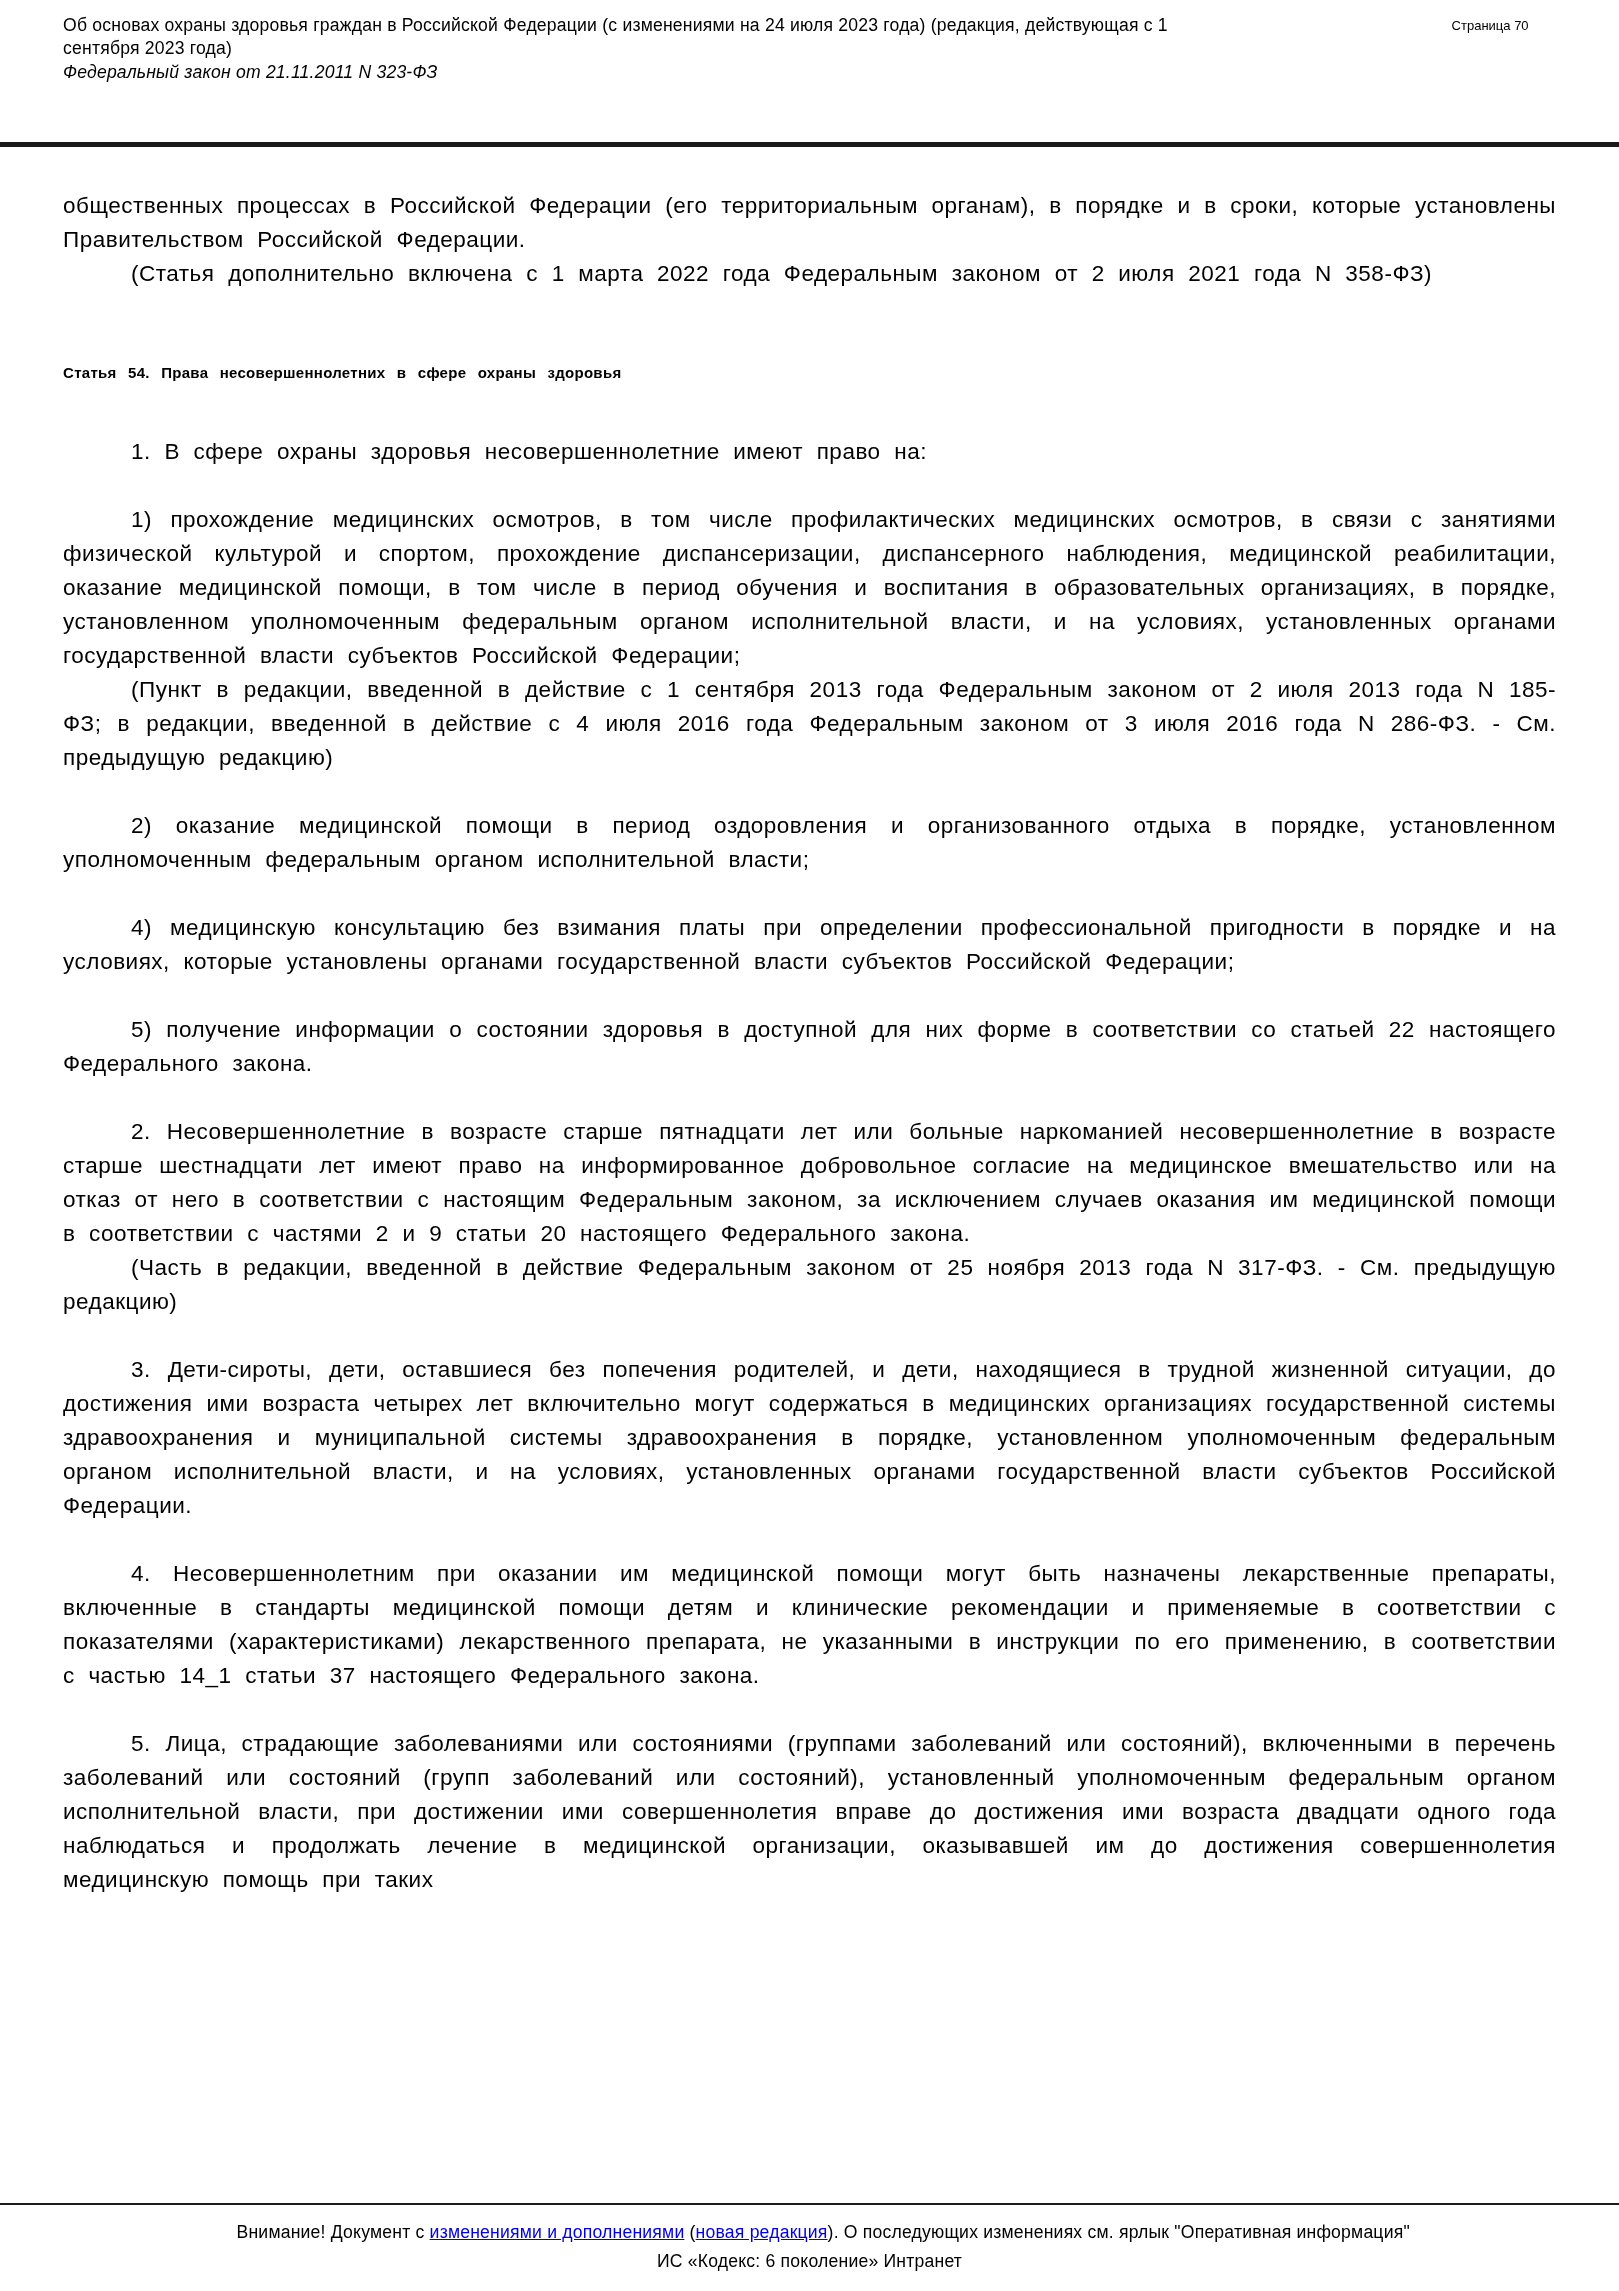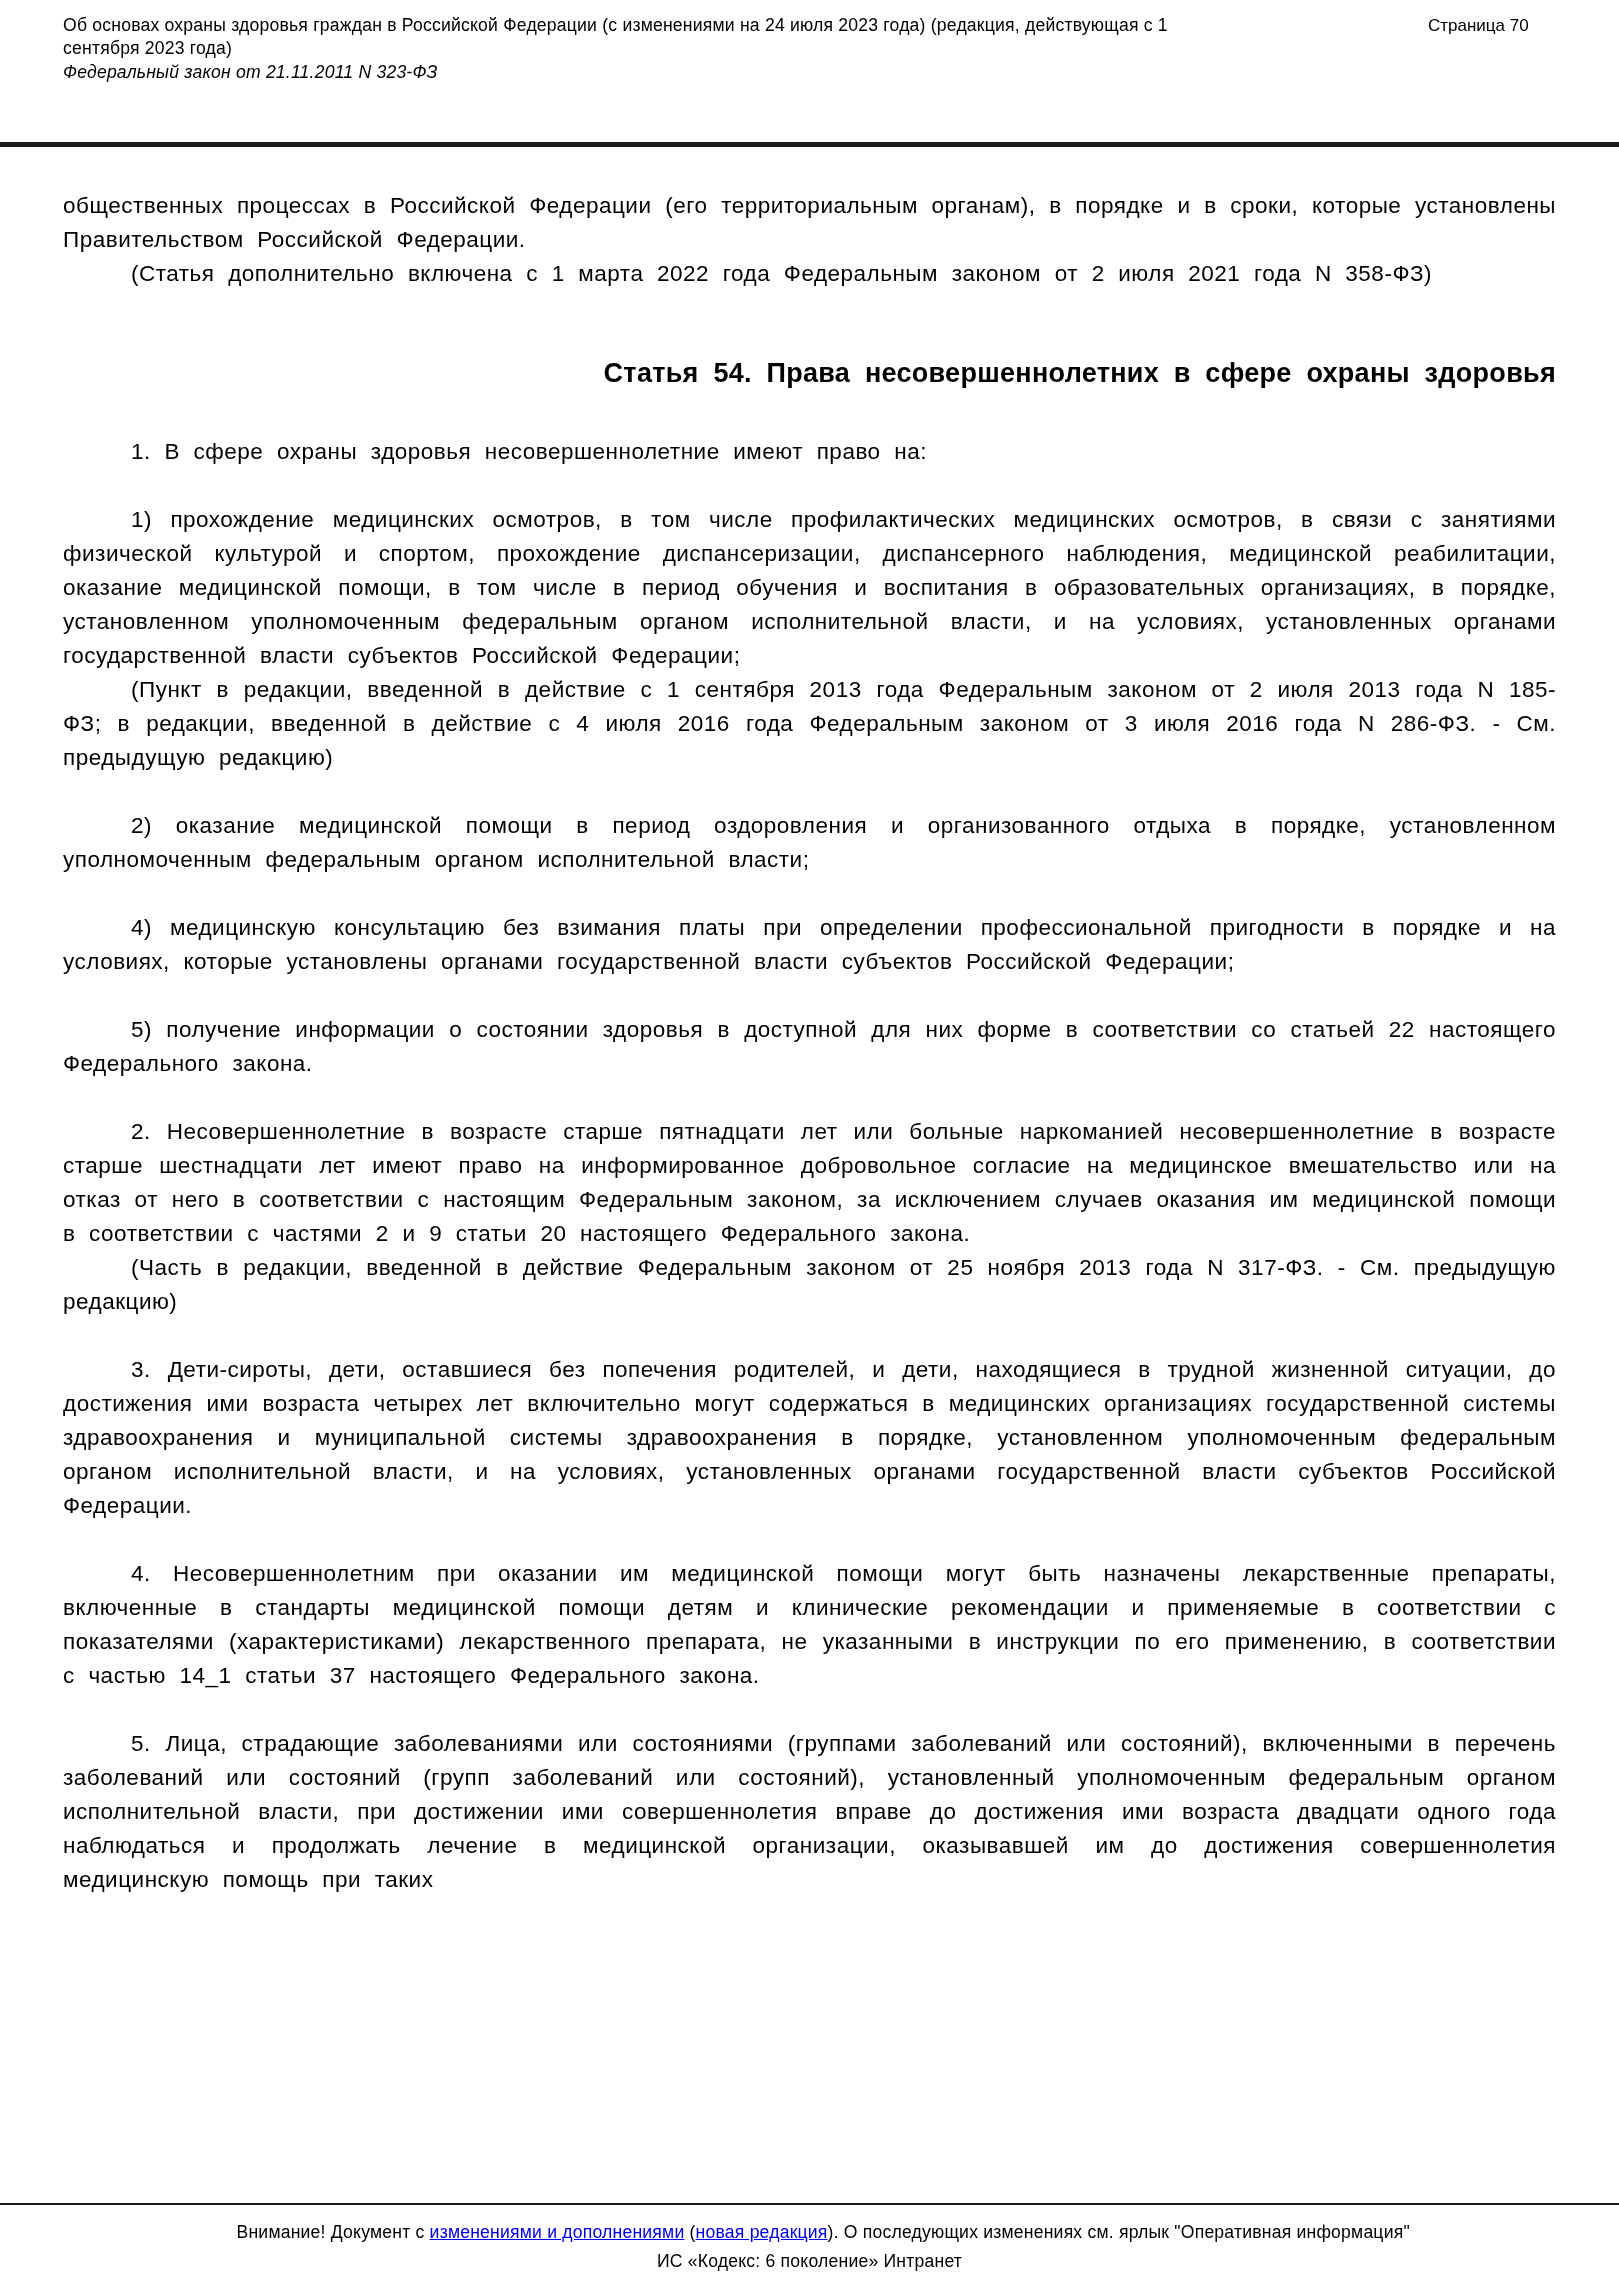--- a/index.html
+++ b/index.html
@@ -18,21 +18,21 @@
   
   .page-header { padding: 13.7px 63px 0 63px; }
   .header-row { display: flex; align-items: flex-start; }
   .doc-title {
     font-size: 17.6px;
     line-height: 23.5px;
     max-width: 1157px;
     letter-spacing: 0.2px;
   }
   .page-number {
-    font-size: 17px;
+    font-size: 13px;
     line-height: 23.5px;
     white-space: nowrap;
     margin-left: auto;
     margin-right: 27.4px;
   }
   .doc-subtitle {
     font-style: italic;
     font-size: 17.6px;
     line-height: 23.5px;
     margin-bottom: 21.6px;
@@ -55,24 +55,24 @@
     letter-spacing: 0.5px;
     word-spacing: 6.9px;
   }
   .page-body p {
     text-indent: 68px;
     margin-top: 34px;
   }
   .page-body p.continuation { text-indent: 0; margin-top: 0; }
   .page-body p.note { margin-top: 0; }
   .article-heading {
-    font-size: 27px;
+    font-size: 15px;
     font-weight: bold;
     line-height: 34px;
-    text-align: right;
+    text-align: left;
     text-indent: 0;
     margin: 65px 0 45px 0;
     letter-spacing: 0.3px;
   }
 
   
   .page-footer {
     border-top: 2.9px solid #1a1a1a;
     padding: 13.7px 63px 15.7px 63px;
     font-size: 17.6px;

